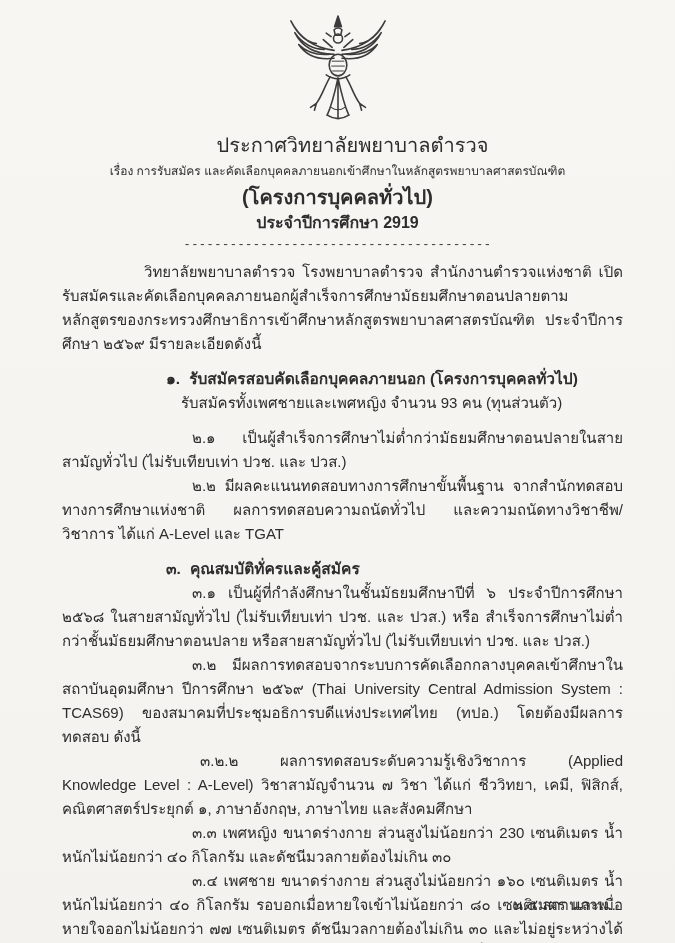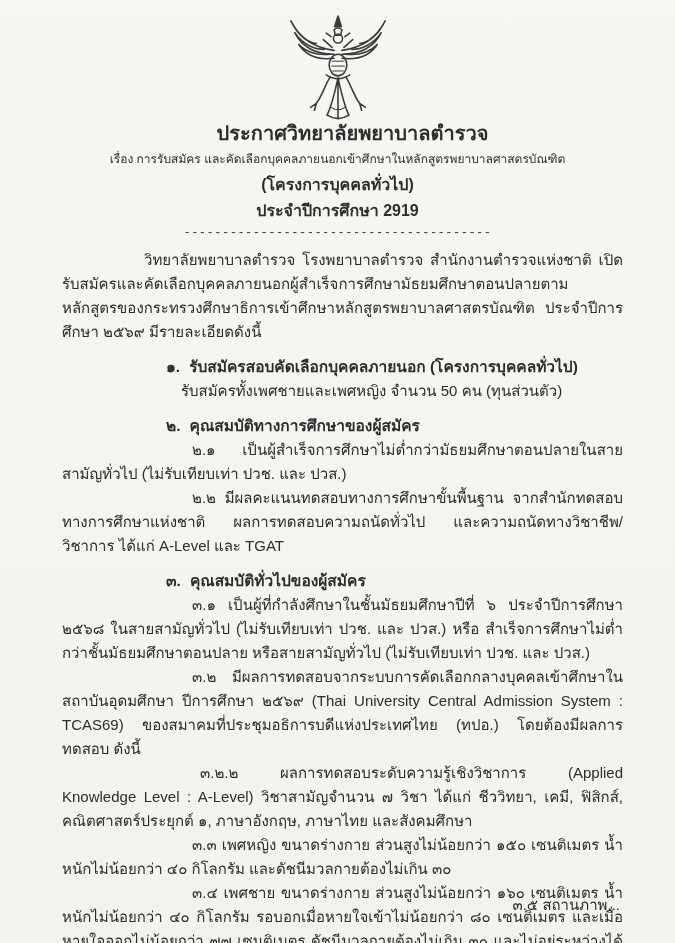--- a/index.html
+++ b/index.html
@@ -5,23 +5,23 @@
   html,body{margin:0;padding:0;}
   .page{
     width:675px;height:943px;position:relative;overflow:hidden;
     background:linear-gradient(180deg,#f7f6f3 0%,#f5f4f1 55%,#f3f2ef 100%);
     color:#2d2d2d;
     font-family:"Liberation Sans","DejaVu Sans",sans-serif;
   }
   .emblem{width:100%;text-align:center;padding-top:13px;height:116px;box-sizing:border-box;}
   .emblem svg{display:block;margin:0 auto;}
   .hdr{width:100%;text-align:center;}
-  .hdr-title{font-size:20px;font-weight:bold;margin-top:4px;line-height:26px;padding-left:30px;}
+  .hdr-title{font-size:20px;font-weight:normal;margin-top:16px;line-height:26px;padding-left:30px;}
   .hdr-subject{font-size:12px;font-weight:normal;line-height:26px;}
-  .hdr-project{font-size:16px;font-weight:bold;line-height:26px;}
+  .hdr-project{font-size:20px;font-weight:bold;line-height:26px;}
   .hdr-year{font-size:16px;font-weight:bold;line-height:26px;}
   .divider{font-size:12px;line-height:18px;letter-spacing:0.5px;color:#3a3a3a;
     font-family:"Liberation Mono","DejaVu Sans Mono",monospace;}
   .content{padding:0 52px 0 62px;font-size:15px;line-height:24px;text-align:justify;}
   .content p{margin:0;}
   .indent{text-indent:82px;margin-top:6px !important;}
   .sec{margin-top:11px;}
   .sec-head{font-weight:bold;padding-left:104px;font-size:15.5px;line-height:24px;text-align:left;}
   .sec-num{margin-right:9px;}
   .sec1-body{padding-left:119px;text-align:left;}
@@ -66,38 +66,35 @@
     <div class="divider">----------------------------------------</div>
   </div>
 
   <div class="content">
     <p class="indent">วิทยาลัยพยาบาลตำรวจ โรงพยาบาลตำรวจ สำนักงานตำรวจแห่งชาติ  เปิดรับสมัครและคัดเลือกบุคคลภายนอกผู้สำเร็จการศึกษามัธยมศึกษาตอนปลายตามหลักสูตรของกระทรวงศึกษาธิการเข้าศึกษาหลักสูตรพยาบาลศาสตรบัณฑิต ประจำปีการศึกษา ๒๕๖๙  มีรายละเอียดดังนี้</p>
 
     <div class="sec">
       <div class="sec-head">
         <span class="sec-num">๑.</span><span>รับสมัครสอบคัดเลือกบุคคลภายนอก (โครงการบุคคลทั่วไป)</span>
       </div>
-      <p class="sec1-body">รับสมัครทั้งเพศชายและเพศหญิง จำนวน 50 คน (ทุนส่วนตัว)</p>
+      <p class="sec1-body">รับสมัครทั้งเพศชายและเพศหญิง จำนวน 93 คน (ทุนส่วนตัว)</p>
     </div>
 
     <div class="sec">
-      <div class="sec-head">
-        <span class="sec-num">๒.</span><span>คุณสมบัติทางการศึกษาของผู้สมัคร</span>
-      </div>
       <p class="sub">๒.๑ เป็นผู้สำเร็จการศึกษาไม่ต่ำกว่ามัธยมศึกษาตอนปลายในสายสามัญทั่วไป (ไม่รับเทียบเท่า ปวช. และ ปวส.)</p>
       <p class="sub">๒.๒ มีผลคะแนนทดสอบทางการศึกษาขั้นพื้นฐาน จากสำนักทดสอบทางการศึกษาแห่งชาติ  ผลการทดสอบความถนัดทั่วไป และความถนัดทางวิชาชีพ/วิชาการ ได้แก่  A-Level และ TGAT</p>
     </div>
 
     <div class="sec">
       <div class="sec-head">
-        <span class="sec-num">๓.</span><span>คุณสมบัติทั่วไปของผู้สมัคร</span>
+        <span class="sec-num">๓.</span><span>คุณสมบัติทั่ครและคู้สมัคร</span>
       </div>
       <p class="sub">๓.๑  เป็นผู้ที่กำลังศึกษาในชั้นมัธยมศึกษาปีที่ ๖ ประจำปีการศึกษา ๒๕๖๘ ในสายสามัญทั่วไป (ไม่รับเทียบเท่า ปวช. และ ปวส.) หรือ สำเร็จการศึกษาไม่ต่ำกว่าชั้นมัธยมศึกษาตอนปลาย หรือสายสามัญทั่วไป (ไม่รับเทียบเท่า ปวช. และ ปวส.)</p>
       <p class="sub">๓.๒  มีผลการทดสอบจากระบบการคัดเลือกกลางบุคคลเข้าศึกษาในสถาบันอุดมศึกษา ปีการศึกษา ๒๕๖๙ (Thai University Central Admission System : TCAS69) ของสมาคมที่ประชุมอธิการบดีแห่งประเทศไทย (ทปอ.) โดยต้องมีผลการทดสอบ ดังนี้</p>
       <p class="deep">๓.๒.๒ ผลการทดสอบระดับความรู้เชิงวิชาการ (Applied Knowledge Level : A-Level) วิชาสามัญจำนวน ๗ วิชา ได้แก่ ชีววิทยา, เคมี, ฟิสิกส์, คณิตศาสตร์ประยุกต์ ๑, ภาษาอังกฤษ, ภาษาไทย และสังคมศึกษา</p>
-      <p class="sub">๓.๓  เพศหญิง ขนาดร่างกาย ส่วนสูงไม่น้อยกว่า ๑๕๐ เซนติเมตร น้ำหนักไม่น้อยกว่า ๔๐ กิโลกรัม และดัชนีมวลกายต้องไม่เกิน ๓๐</p>
+      <p class="sub">๓.๓  เพศหญิง ขนาดร่างกาย ส่วนสูงไม่น้อยกว่า 230 เซนติเมตร น้ำหนักไม่น้อยกว่า ๔๐ กิโลกรัม และดัชนีมวลกายต้องไม่เกิน ๓๐</p>
       <p class="sub">๓.๔  เพศชาย ขนาดร่างกาย ส่วนสูงไม่น้อยกว่า ๑๖๐ เซนติเมตร น้ำหนักไม่น้อยกว่า ๔๐ กิโลกรัม รอบอกเมื่อหายใจเข้าไม่น้อยกว่า ๘๐ เซนติเมตร และเมื่อหายใจออกไม่น้อยกว่า ๗๗ เซนติเมตร ดัชนีมวลกายต้องไม่เกิน ๓๐ และไม่อยู่ระหว่างได้รับหมายเรียก หรือจะได้รับหมายเรียกเข้ารับราชการทหารในปีที่สมัคร และไม่อยู่ในระหว่างรับราชการตามกฎหมายว่าด้วยการรับราชการทหาร</p>
     </div>
   </div>
 
   <div class="catchword">๓.๕  สถานภาพ...</div>
 
 </div>
 
 </body></html>

